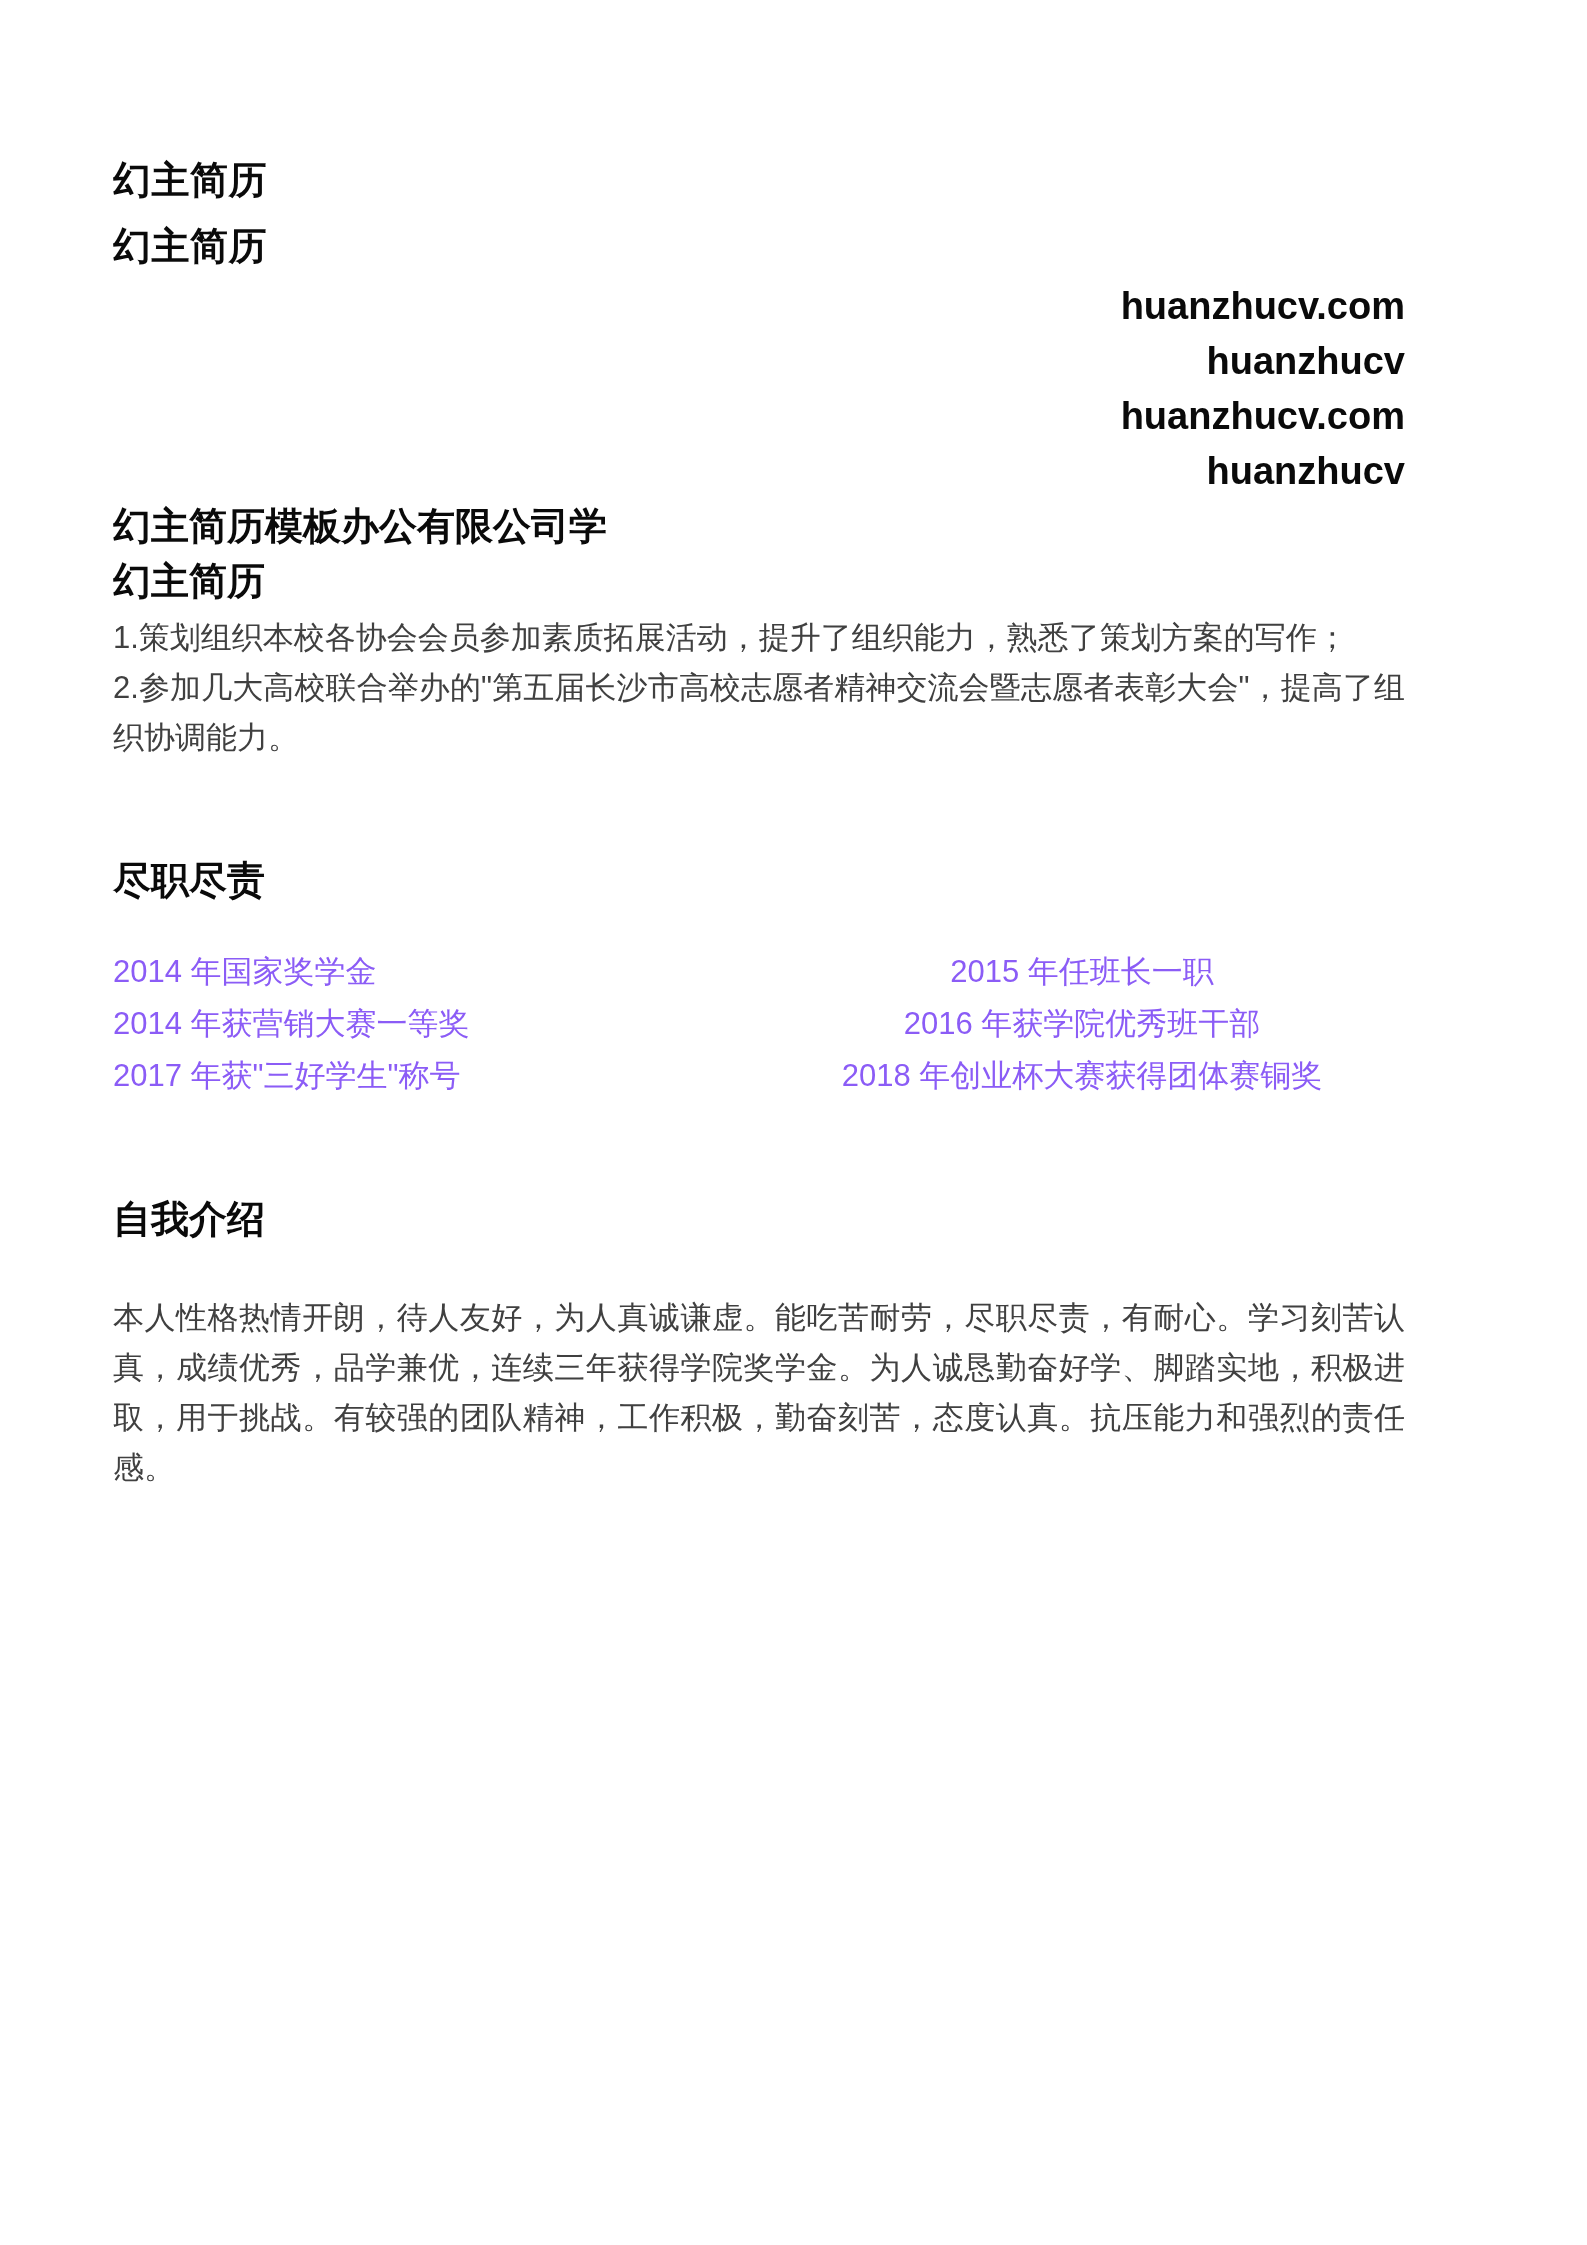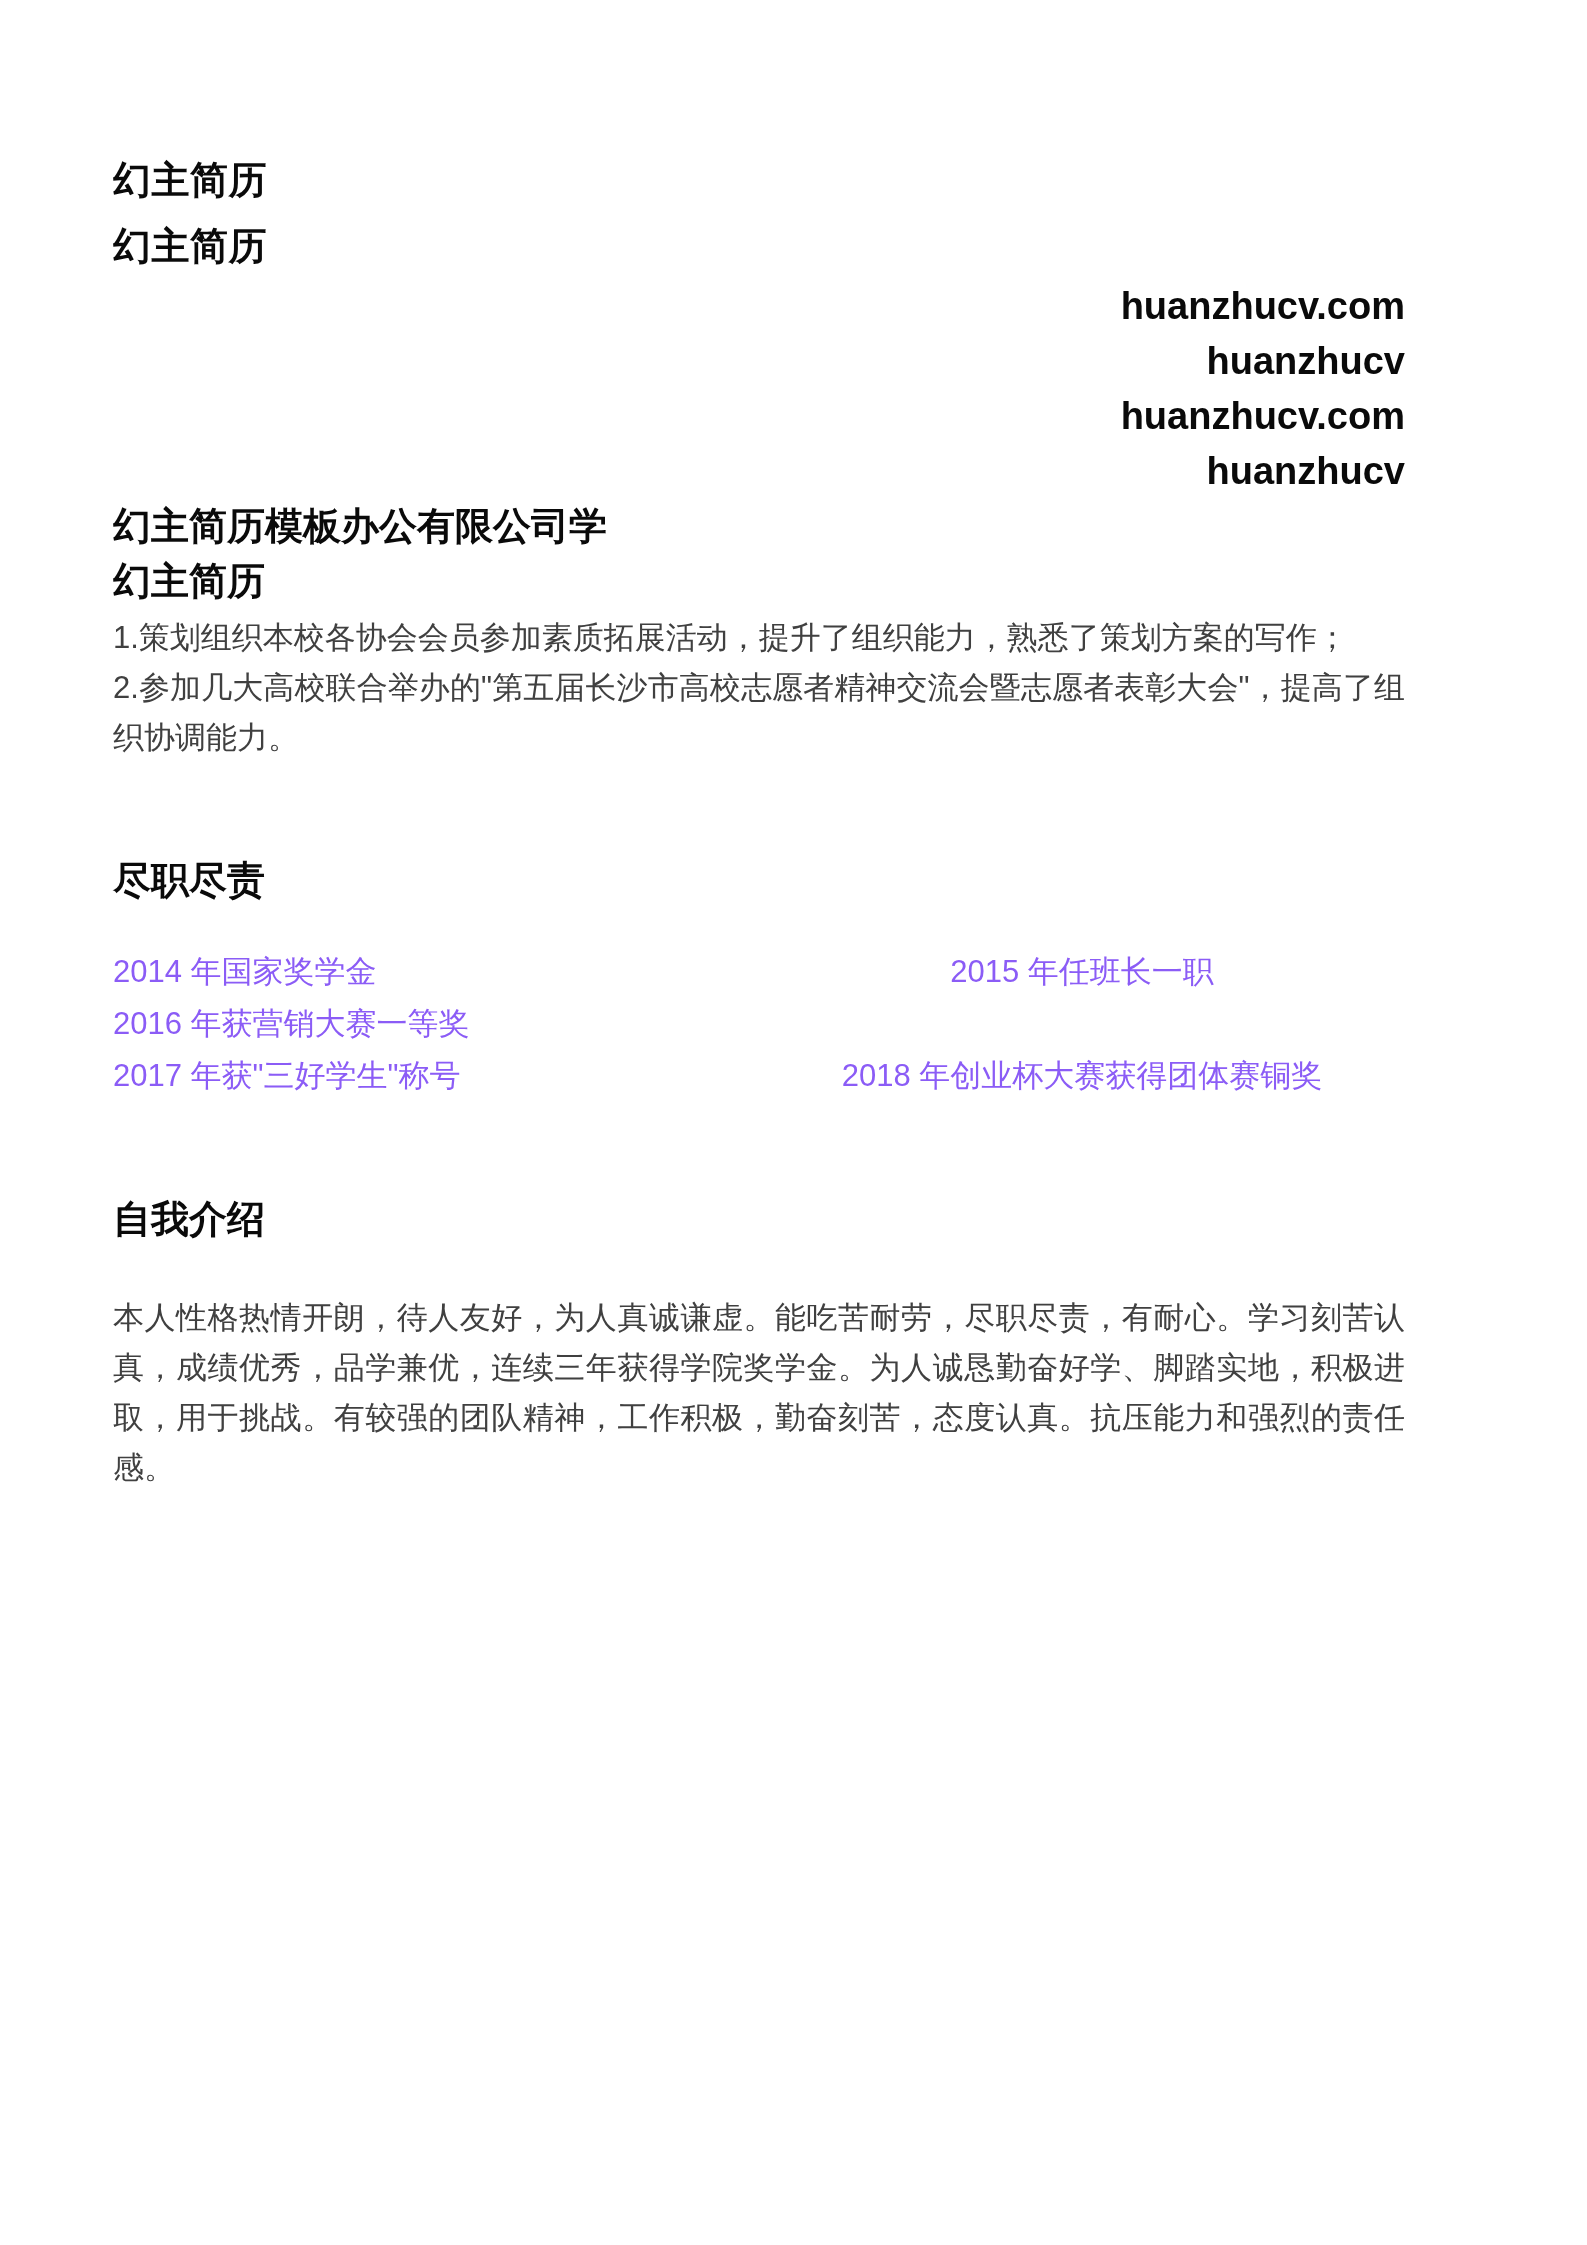--- a/index.html
+++ b/index.html
@@ -113,21 +113,22 @@
     <p class="body-text">2.参加几大高校联合举办的"第五届长沙市高校志愿者精神交流会暨志愿者表彰大会"，提高了组织协调能力。</p>
   </div>
 
   <div class="section-title">尽职尽责</div>
   <div class="honor-rows">
     <div class="honor-row">
       <span class="honor-left">2014 年国家奖学金</span>
       <span class="honor-right">2015 年任班长一职</span>
     </div>
     <div class="honor-row">
-      <span class="honor-left">2016 年获营销大赛一等奖</span>
+      <span class="honor-left">2014 年获营销大赛一等奖</span>
+      <span class="honor-right">2016 年获学院优秀班干部</span>
     </div>
     <div class="honor-row">
       <span class="honor-left">2017 年获"三好学生"称号</span>
       <span class="honor-right">2018 年创业杯大赛获得团体赛铜奖</span>
     </div>
   </div>
 
   <div class="section-title">自我介绍</div>
   <p class="body-text intro-para">本人性格热情开朗，待人友好，为人真诚谦虚。能吃苦耐劳，尽职尽责，有耐心。学习刻苦认真，成绩优秀，品学兼优，连续三年获得学院奖学金。为人诚恳勤奋好学、脚踏实地，积极进取，用于挑战。有较强的团队精神，工作积极，勤奋刻苦，态度认真。抗压能力和强烈的责任感。</p>
 

